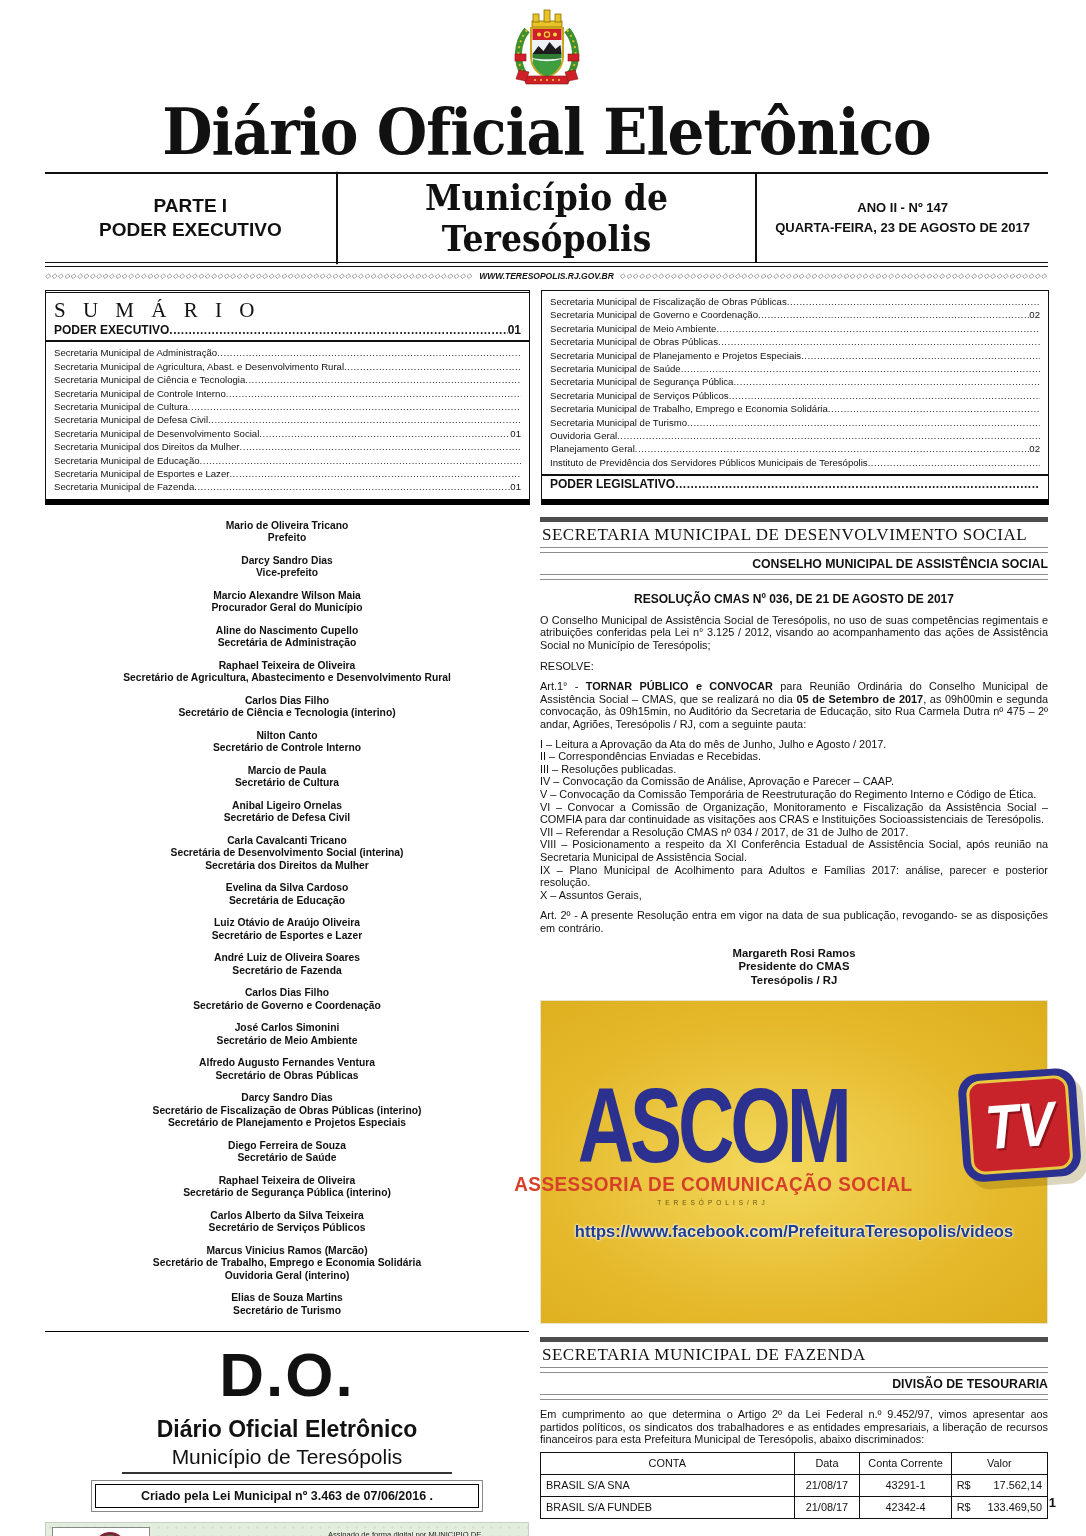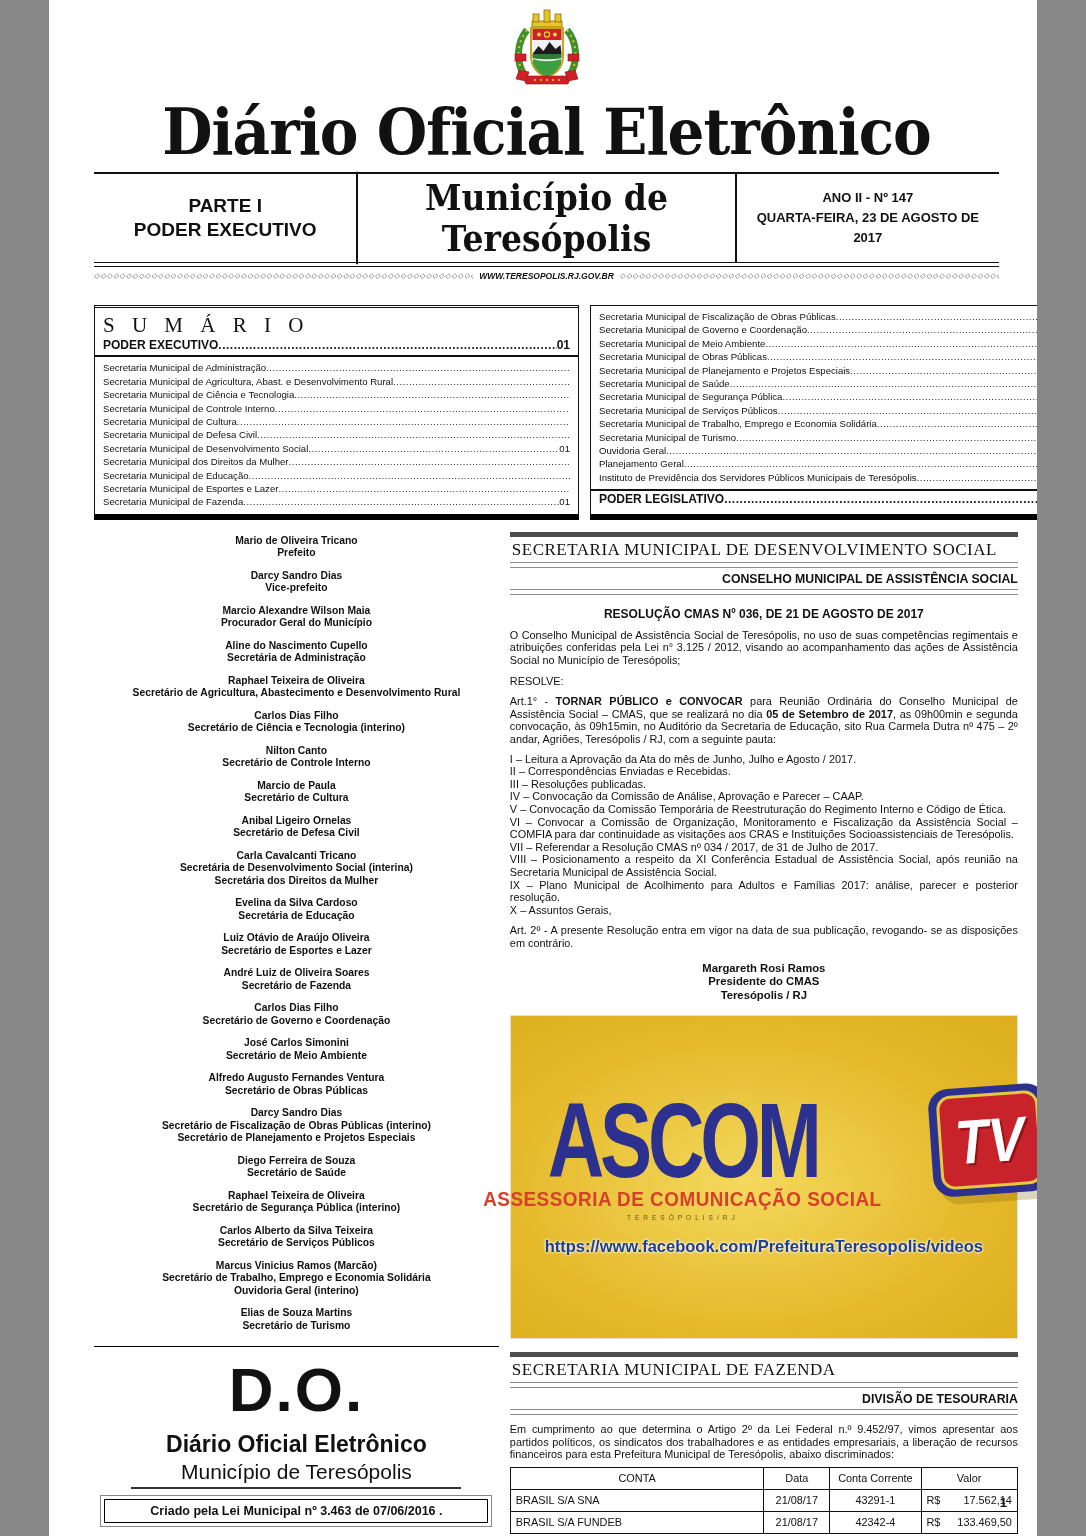--- a/index.html
+++ b/index.html
@@ -1,36 +1,36 @@
 <!DOCTYPE html>
 <html style="--ascom-yellow: #E5B92B; --ascom-yellow-light: #F4D95E; --ascom-blue: #2C3190; --ascom-red: #C8232B; --tagline-red: #D6402A; --url-blue: #1D3D91; --sig-green: #E4EEDF; --do-red: #7E2438; --banner-blue: #2B3A8C;"><head>
 <meta charset="utf-8">
 <style>
   html,body{margin:0;padding:0;background:#888;}
-  .page{position:relative;width:988px;height:1536px;background:#fff;margin:0 auto;
+  .page{position:relative;width:1086px;height:1536px;background:#fff;margin:0 auto;
         font-family:"Liberation Sans",sans-serif;color:#111;overflow:hidden;box-sizing:border-box;
         padding:6px 38px 0 45px;}
   
   .crest-wrap{text-align:center;height:92px;}
   .masthead-title{font-family:"DejaVu Serif",serif;font-weight:bold;font-size:58px;
         text-align:center;letter-spacing:-1px;line-height:64px;margin-top:2px;
         transform:scaleY(1.08);}
   .band{display:flex;border-top:2px solid #111;margin-top:8px;align-items:stretch;}
   .band-cell{display:flex;flex-direction:column;justify-content:center;text-align:center;padding:5px 4px;}
   .band-cell+.band-cell{border-left:2px solid #111;}
   .bc-left{width:29%;font-weight:bold;font-size:19px;line-height:24px;}
   .bc-center{width:42%;font-family:"DejaVu Serif",serif;font-weight:bold;font-size:33px;transform:scaleY(1.05);}
   .bc-right{width:29%;font-weight:bold;font-size:13px;line-height:20px;}
   .dbl-rule{height:3px;border-top:1.5px solid #111;border-bottom:1px solid #111;margin-top:0;}
   .www-line{display:flex;align-items:center;margin-top:4px;font-style:italic;}
   .chain{flex:1;overflow:hidden;white-space:nowrap;color:#555;font-size:7px;letter-spacing:1px;}
   .chain::after{content:"◇◇◇◇◇◇◇◇◇◇◇◇◇◇◇◇◇◇◇◇◇◇◇◇◇◇◇◇◇◇◇◇◇◇◇◇◇◇◇◇◇◇◇◇◇◇◇◇◇◇◇◇◇◇◇◇◇◇◇◇◇◇◇◇◇◇◇◇◇◇◇◇◇◇◇◇◇◇◇◇◇◇◇◇◇◇◇◇◇◇◇◇◇◇◇◇◇◇◇◇◇◇◇◇◇◇◇◇◇◇◇◇◇◇◇◇◇◇◇◇";}
   .www-text{font-weight:bold;font-size:8.5px;padding:0 6px;white-space:nowrap;}
   
-  .sum-row{display:flex;gap:11px;margin-top:24px;}
+  .sum-row{display:flex;gap:11px;margin-top:9px;}
   .sum-box{width:485px;box-sizing:border-box;border:1.5px solid #111;border-top:3px double #111;border-bottom:6px solid #000;}
   .sum-box-r{width:508px;box-sizing:border-box;border:1.5px solid #111;border-bottom:6px solid #000;}
   .sum-title{font-family:"Liberation Serif",serif;font-size:21px;letter-spacing:6px;padding:5px 8px 0;}
   .sum-exec{padding:1px 8px 3px;border-bottom:2px solid #111;}
   .sum-items{padding:4px 8px 5px;}
   .toc-row{display:flex;align-items:baseline;font-size:9.6px;line-height:13.4px;}
   .toc-label{white-space:nowrap;}
   .toc-dots{flex:1;overflow:hidden;white-space:nowrap;color:#222;}
   .toc-dots::after{content:"..................................................................................................................................................................................................................................................................";letter-spacing:0.5px;}
   .toc-page{white-space:nowrap;}

